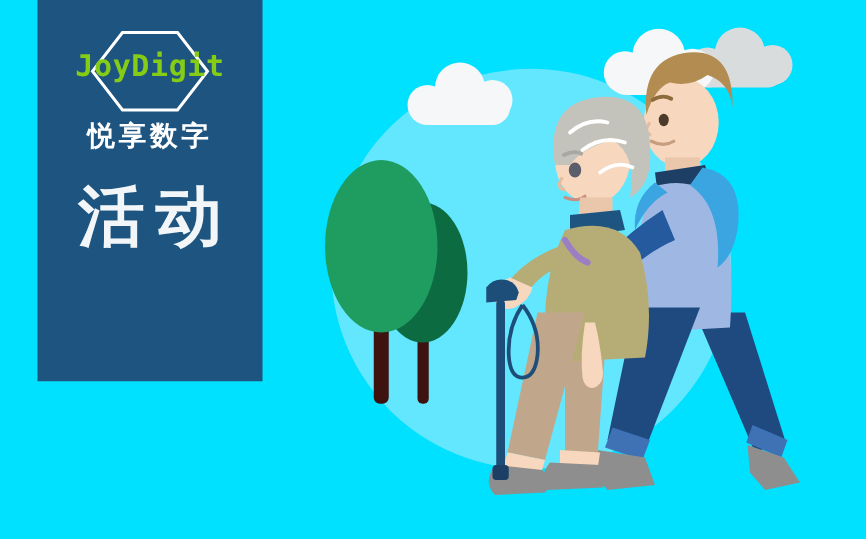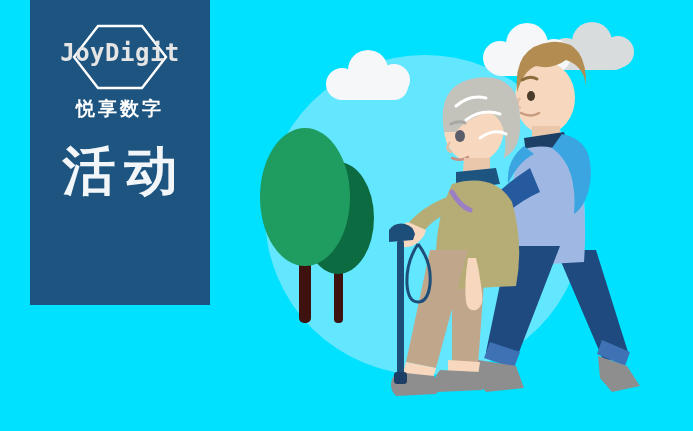--- a/index.html
+++ b/index.html
@@ -49,31 +49,31 @@
     left: 50%;
     top: 0;
     transform: translateX(-50%);
   }
   #logo-wordmark {
     position: absolute;
     left: 0;
     top: 17px;
     width: 150px;
     text-align: center;
-    color: #e5e5e5;
+    color: #84cc16;
     font-size: 24px;
     font-weight: bold;
     letter-spacing: 0.5px;
     font-family: "DejaVu Sans Mono", monospace;
     line-height: 1;
   }
   #logo-sub {
     margin-top: 2px;
     color: #ffffff;
-    font-size: 19px;
+    font-size: 22px;
     font-weight: bold;
     letter-spacing: 3px;
     line-height: 1.1;
     font-family: "DejaVu Sans", sans-serif;
   }
   #headline {
     margin-top: 22px;
     color: #f2f6f8;
     font-size: 53px;
     font-weight: bold;

